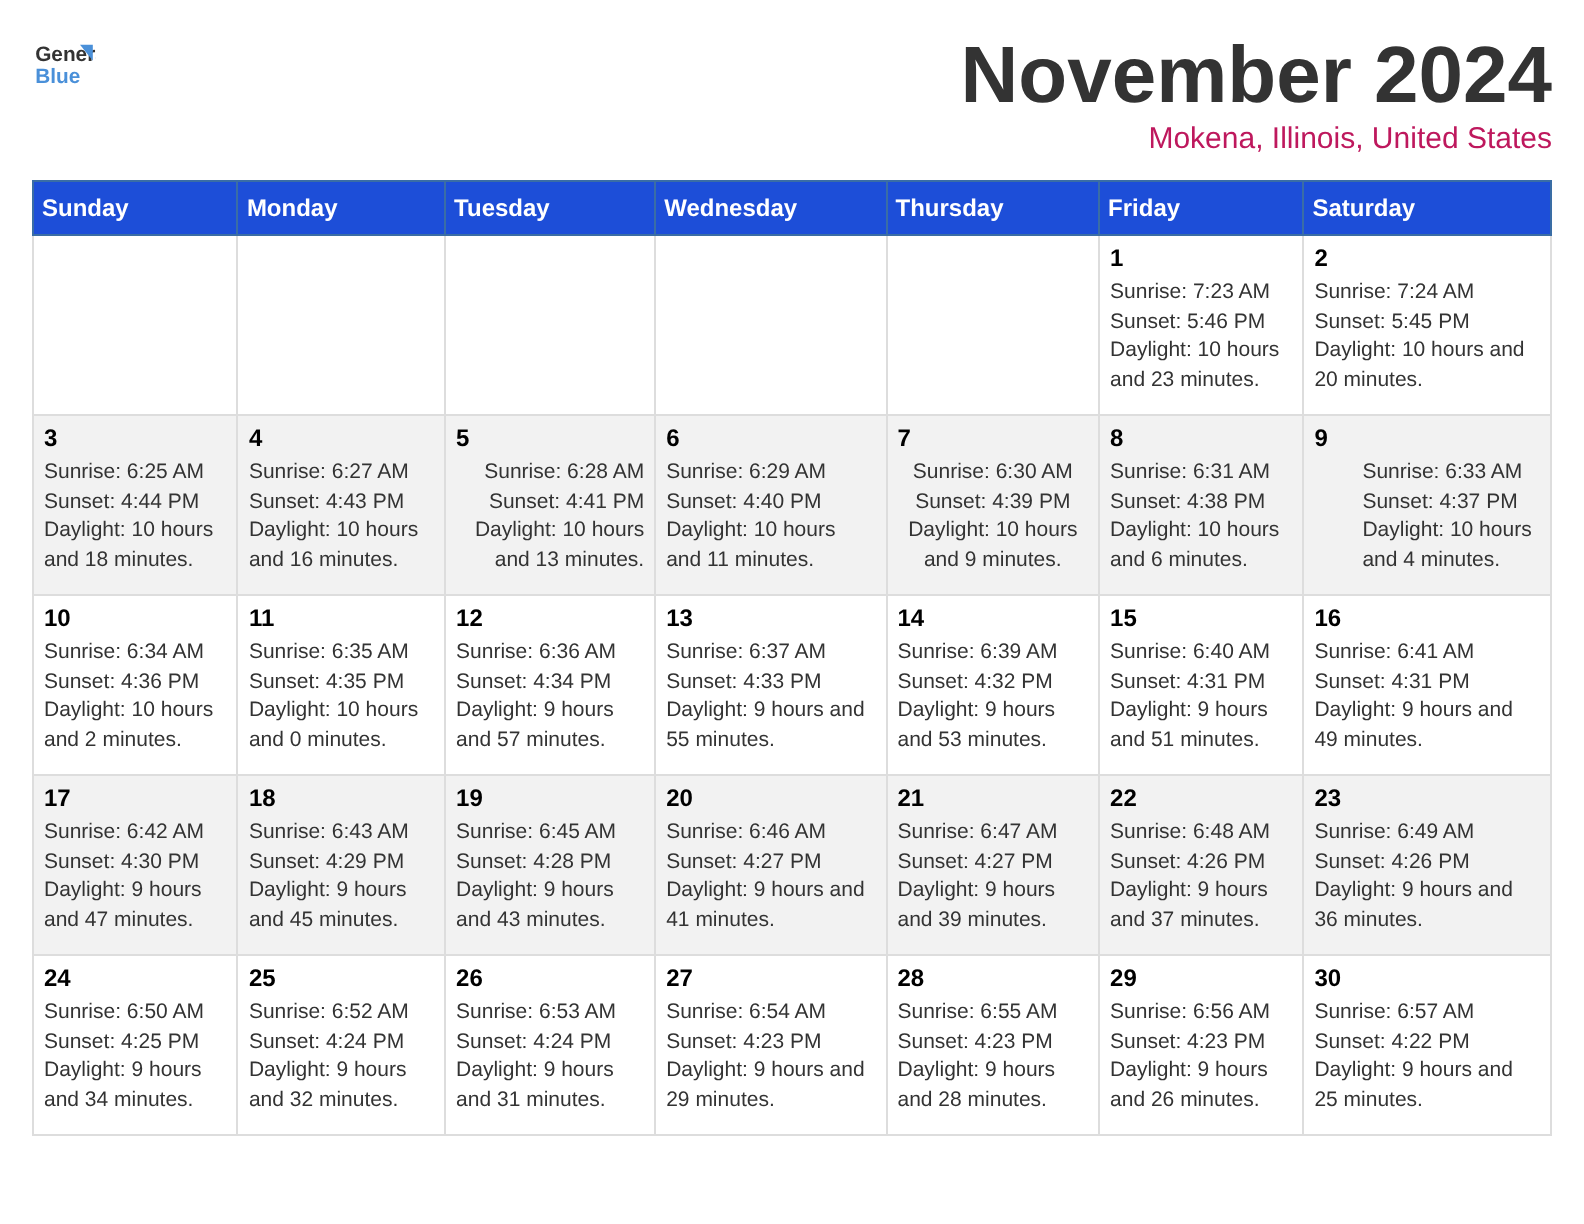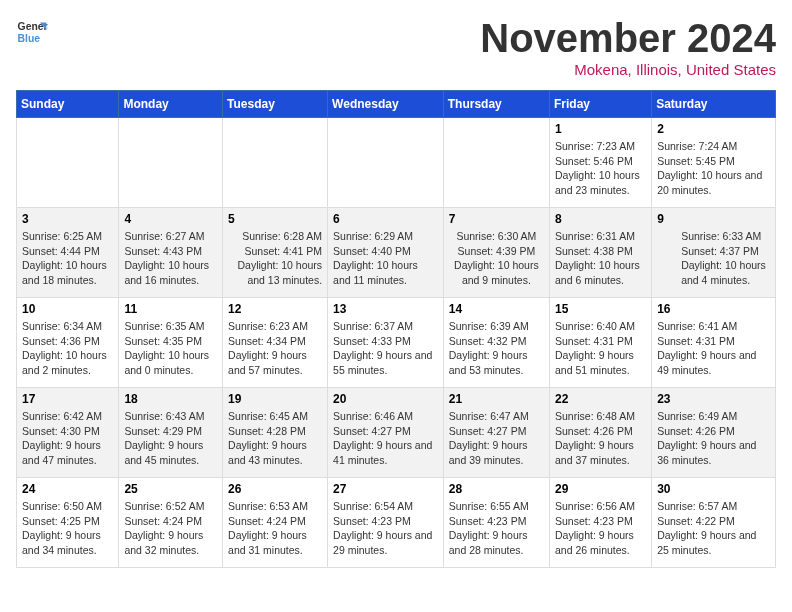--- a/index.html
+++ b/index.html
@@ -186,21 +186,21 @@
 Daylight: 10 hours and 2 minutes.</div>
         </td>
         <td>
           <span class="day-number">11</span>
           <div class="day-info" style="white-space: pre-line;">Sunrise: 6:35 AM
 Sunset: 4:35 PM
 Daylight: 10 hours and 0 minutes.</div>
         </td>
         <td>
           <span class="day-number">12</span>
-          <div class="day-info" style="white-space: pre-line;">Sunrise: 6:23 AM
+          <div class="day-info" style="white-space: pre-line;">Sunrise: 6:36 AM
 Sunset: 4:34 PM
 Daylight: 9 hours and 57 minutes.</div>
         </td>
         <td>
           <span class="day-number">13</span>
           <div class="day-info" style="white-space: pre-line;">Sunrise: 6:37 AM
 Sunset: 4:33 PM
 Daylight: 9 hours and 55 minutes.</div>
         </td>
         <td>

